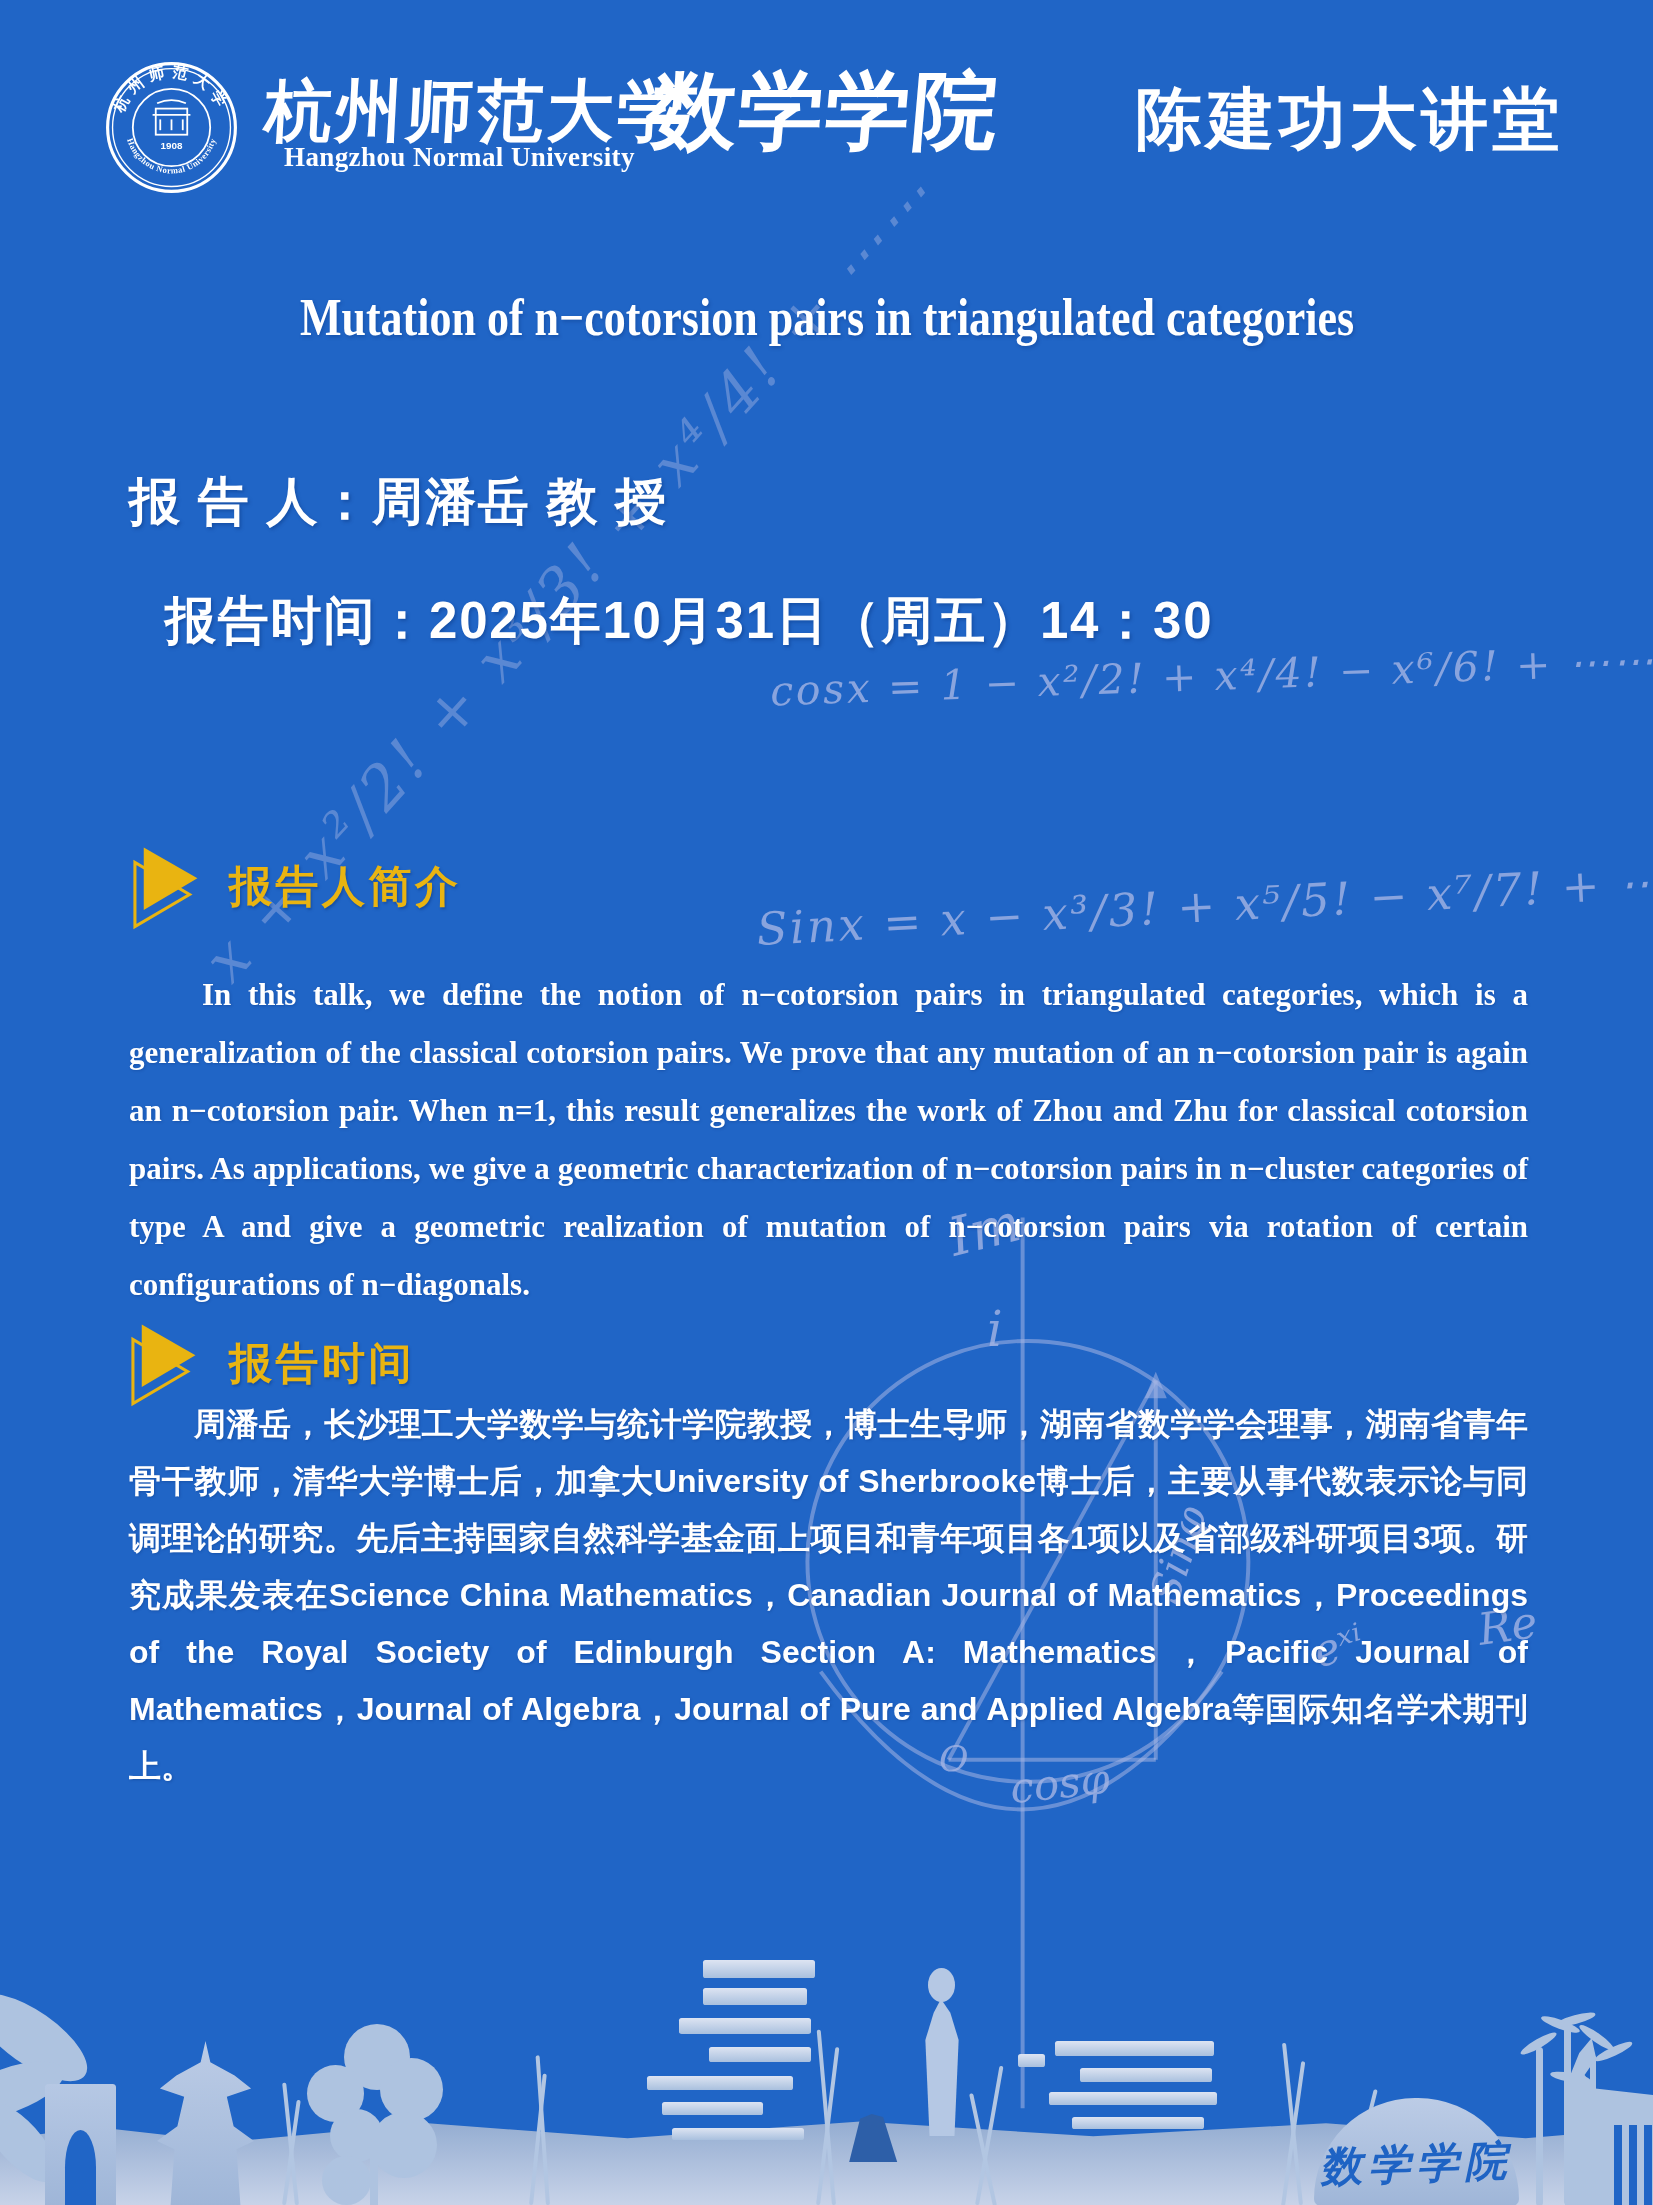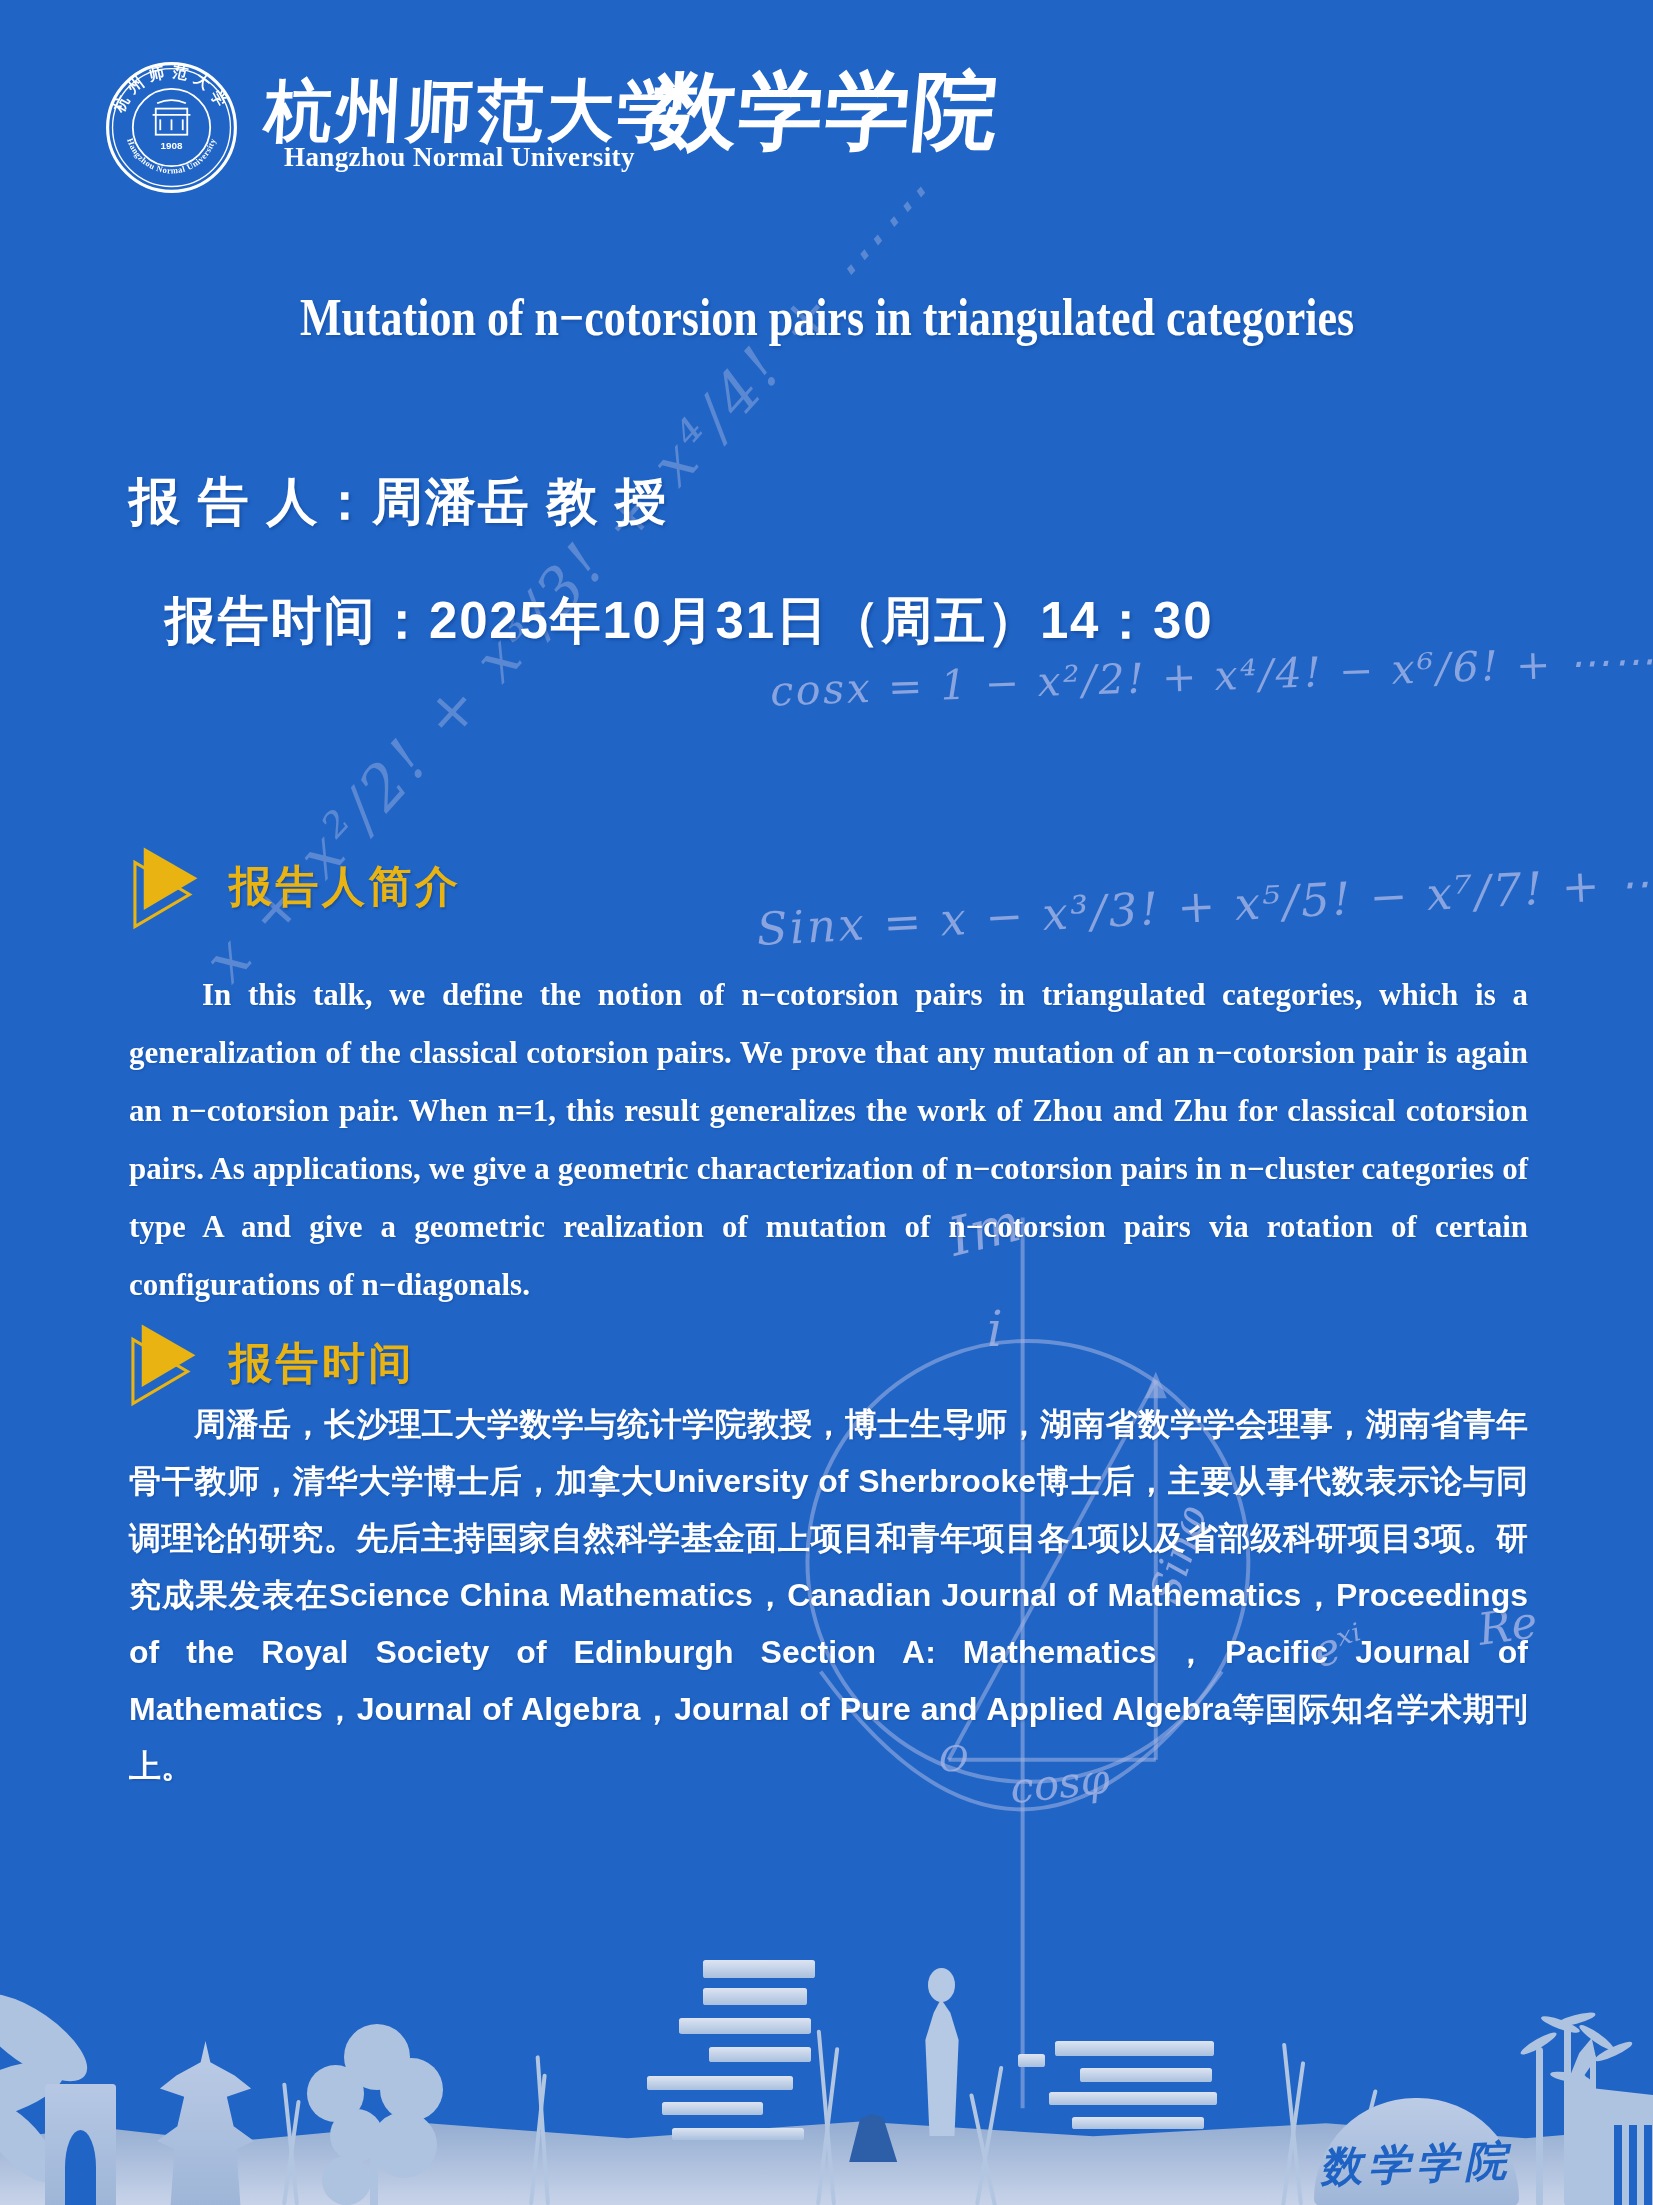--- a/index.html
+++ b/index.html
@@ -266,20 +266,21 @@
       <line x1="125" y1="132" x2="125" y2="156"></line>
       <line x1="150" y1="132" x2="150" y2="156"></line>
       <line x1="175" y1="132" x2="175" y2="156"></line>
       <path d="M 118 96 Q 150 82 182 96"></path>
     </g>
     <text x="150" y="198" fill="#fff" font-size="22" font-weight="bold" text-anchor="middle" font-family="Liberation Sans, sans-serif">1908</text>
   </svg>
   <div class="content" id="uni-cn">杭州师范大学</div>
   <div class="content" id="uni-en">Hangzhou Normal University</div>
   <div class="content" id="school-cn">数学学院</div>
+  <div class="content" id="series-title">陈建功大讲堂</div>
 
   <div class="content" id="main-title">Mutation of n−cotorsion pairs in triangulated categories</div>
 
   <div class="content info-line" id="info-speaker">报 告 人：周潘岳  教 授</div>
   <div class="content info-line" id="info-time">报告时间：2025年10月31日（周五）14：30</div>
 
   <svg class="head-arrow" id="arrow-abstract" viewBox="0 0 160 200">
     <polygon points="6,44 6,190 130,117" fill="none" stroke="#E9B411" stroke-width="7"></polygon>
     <polygon points="26,10 26,152 148,80" fill="#E9B411"></polygon>
   </svg>

